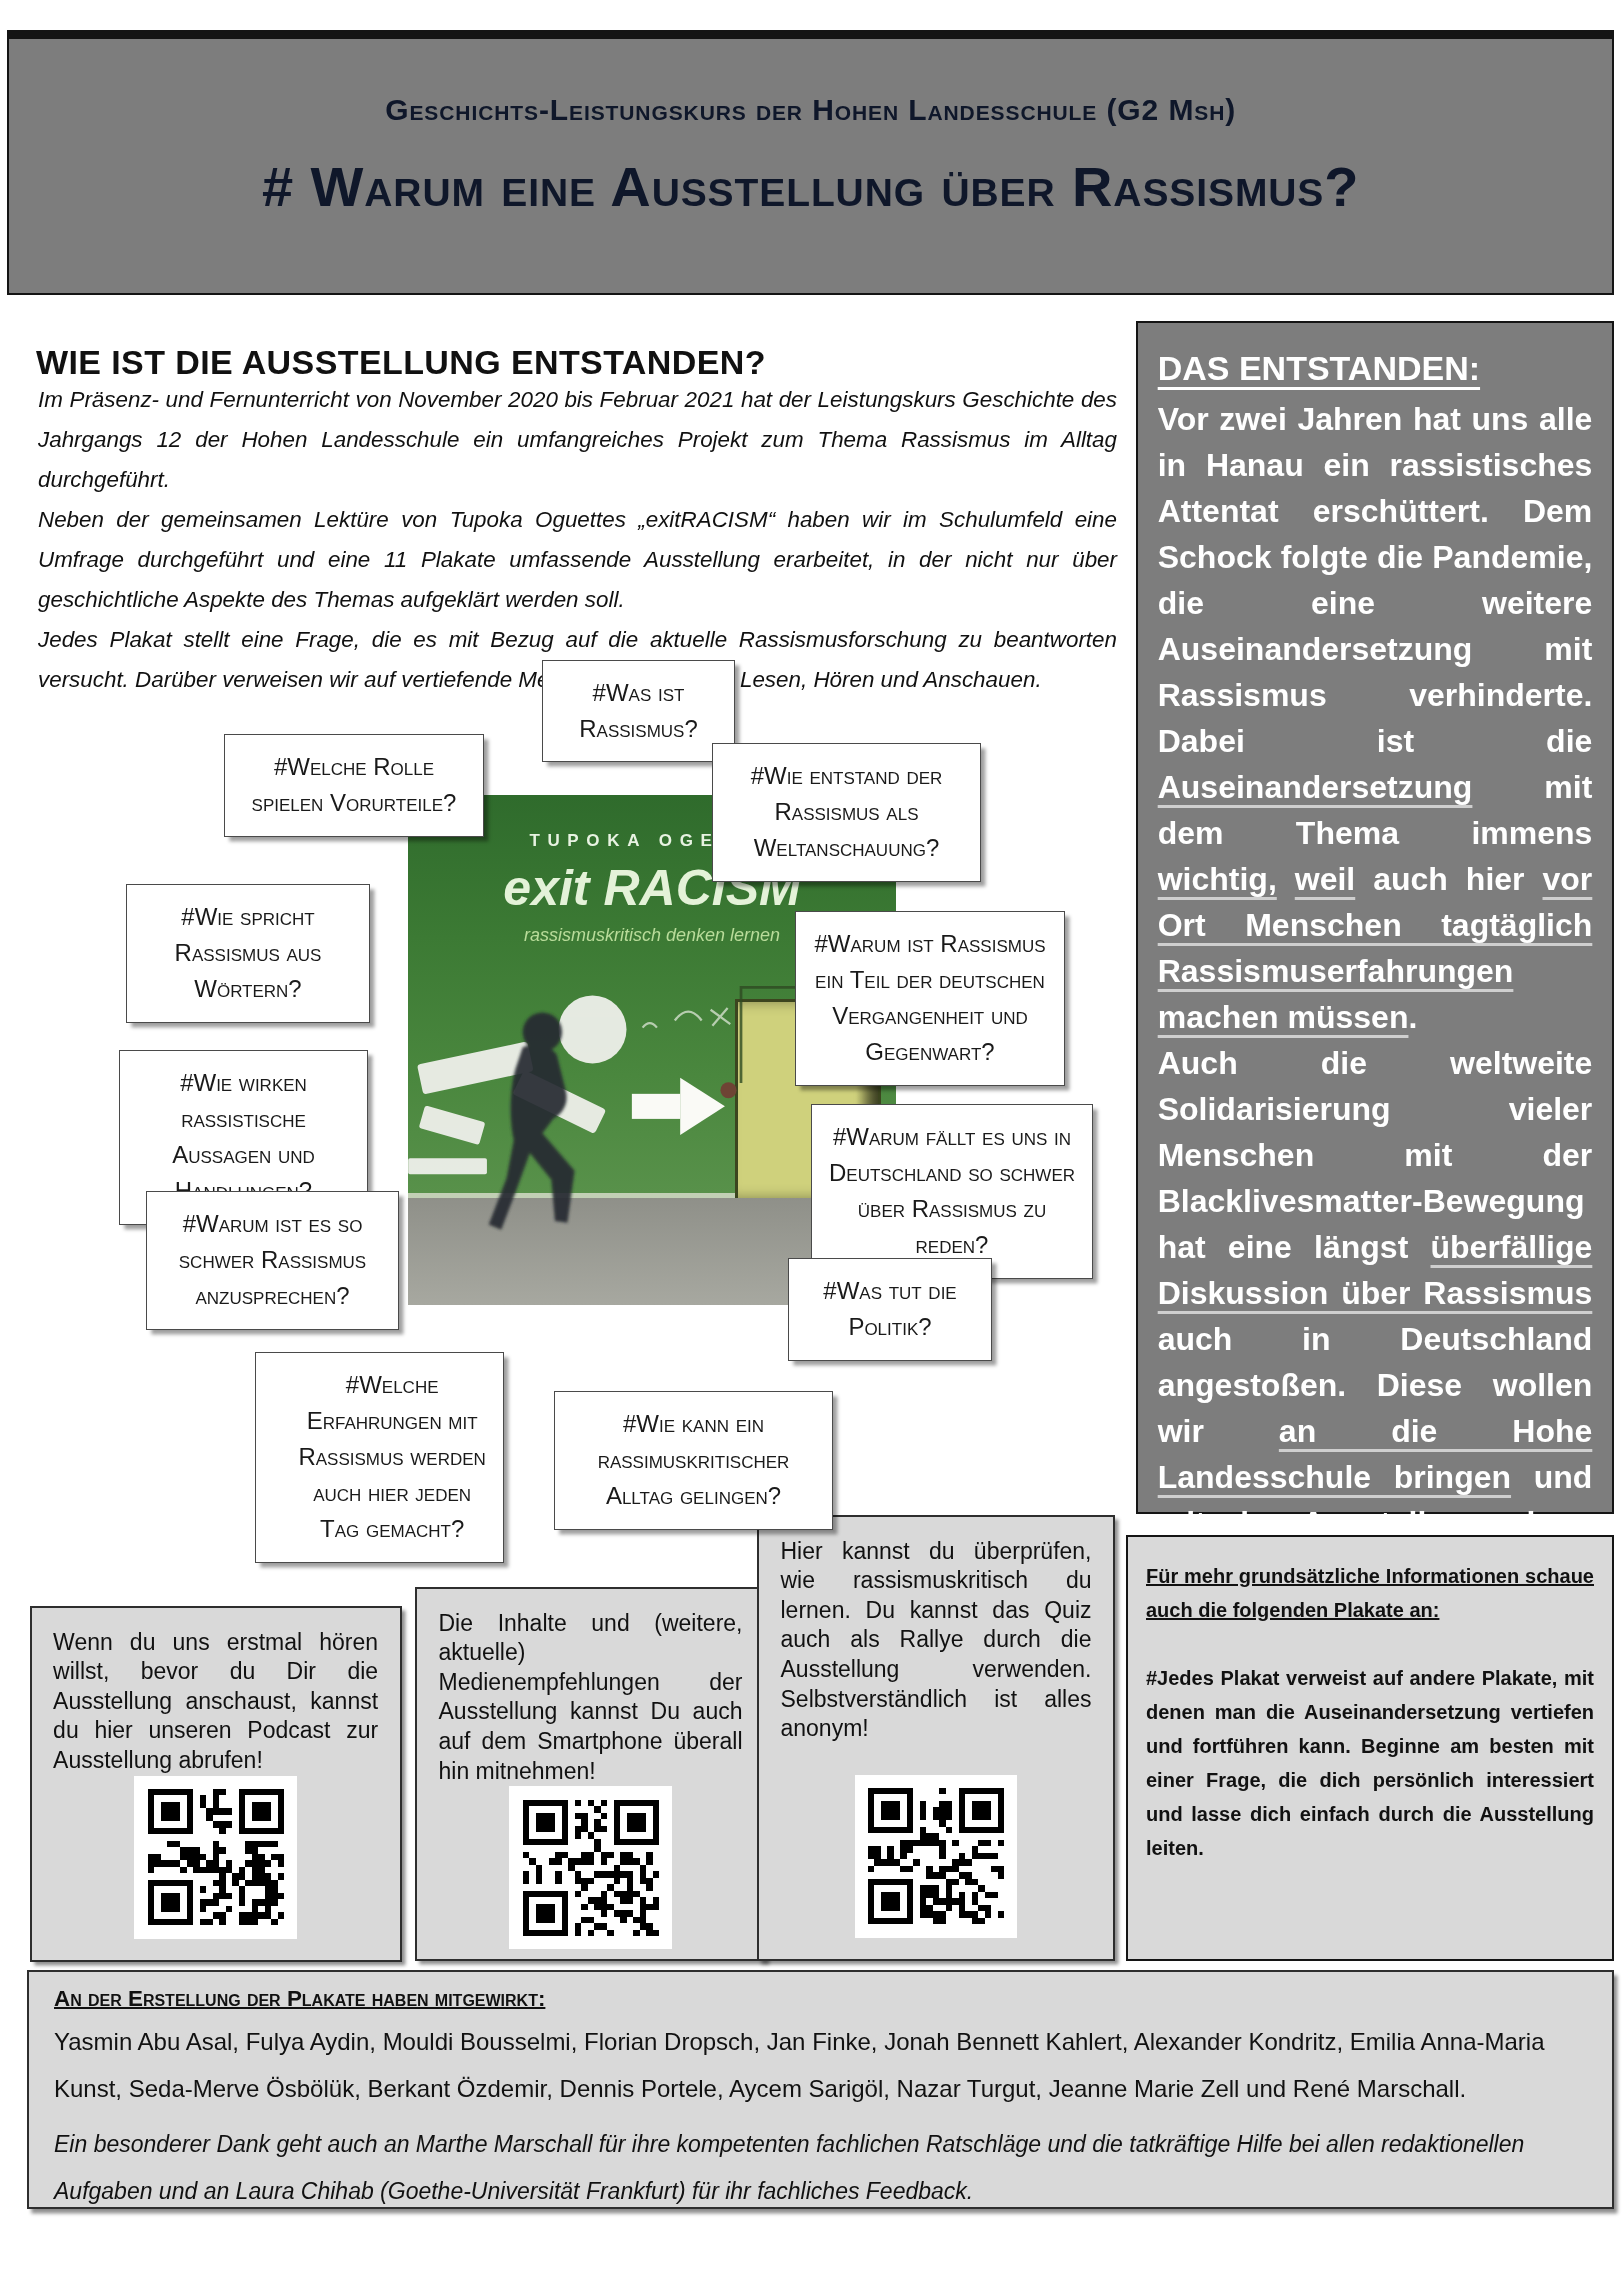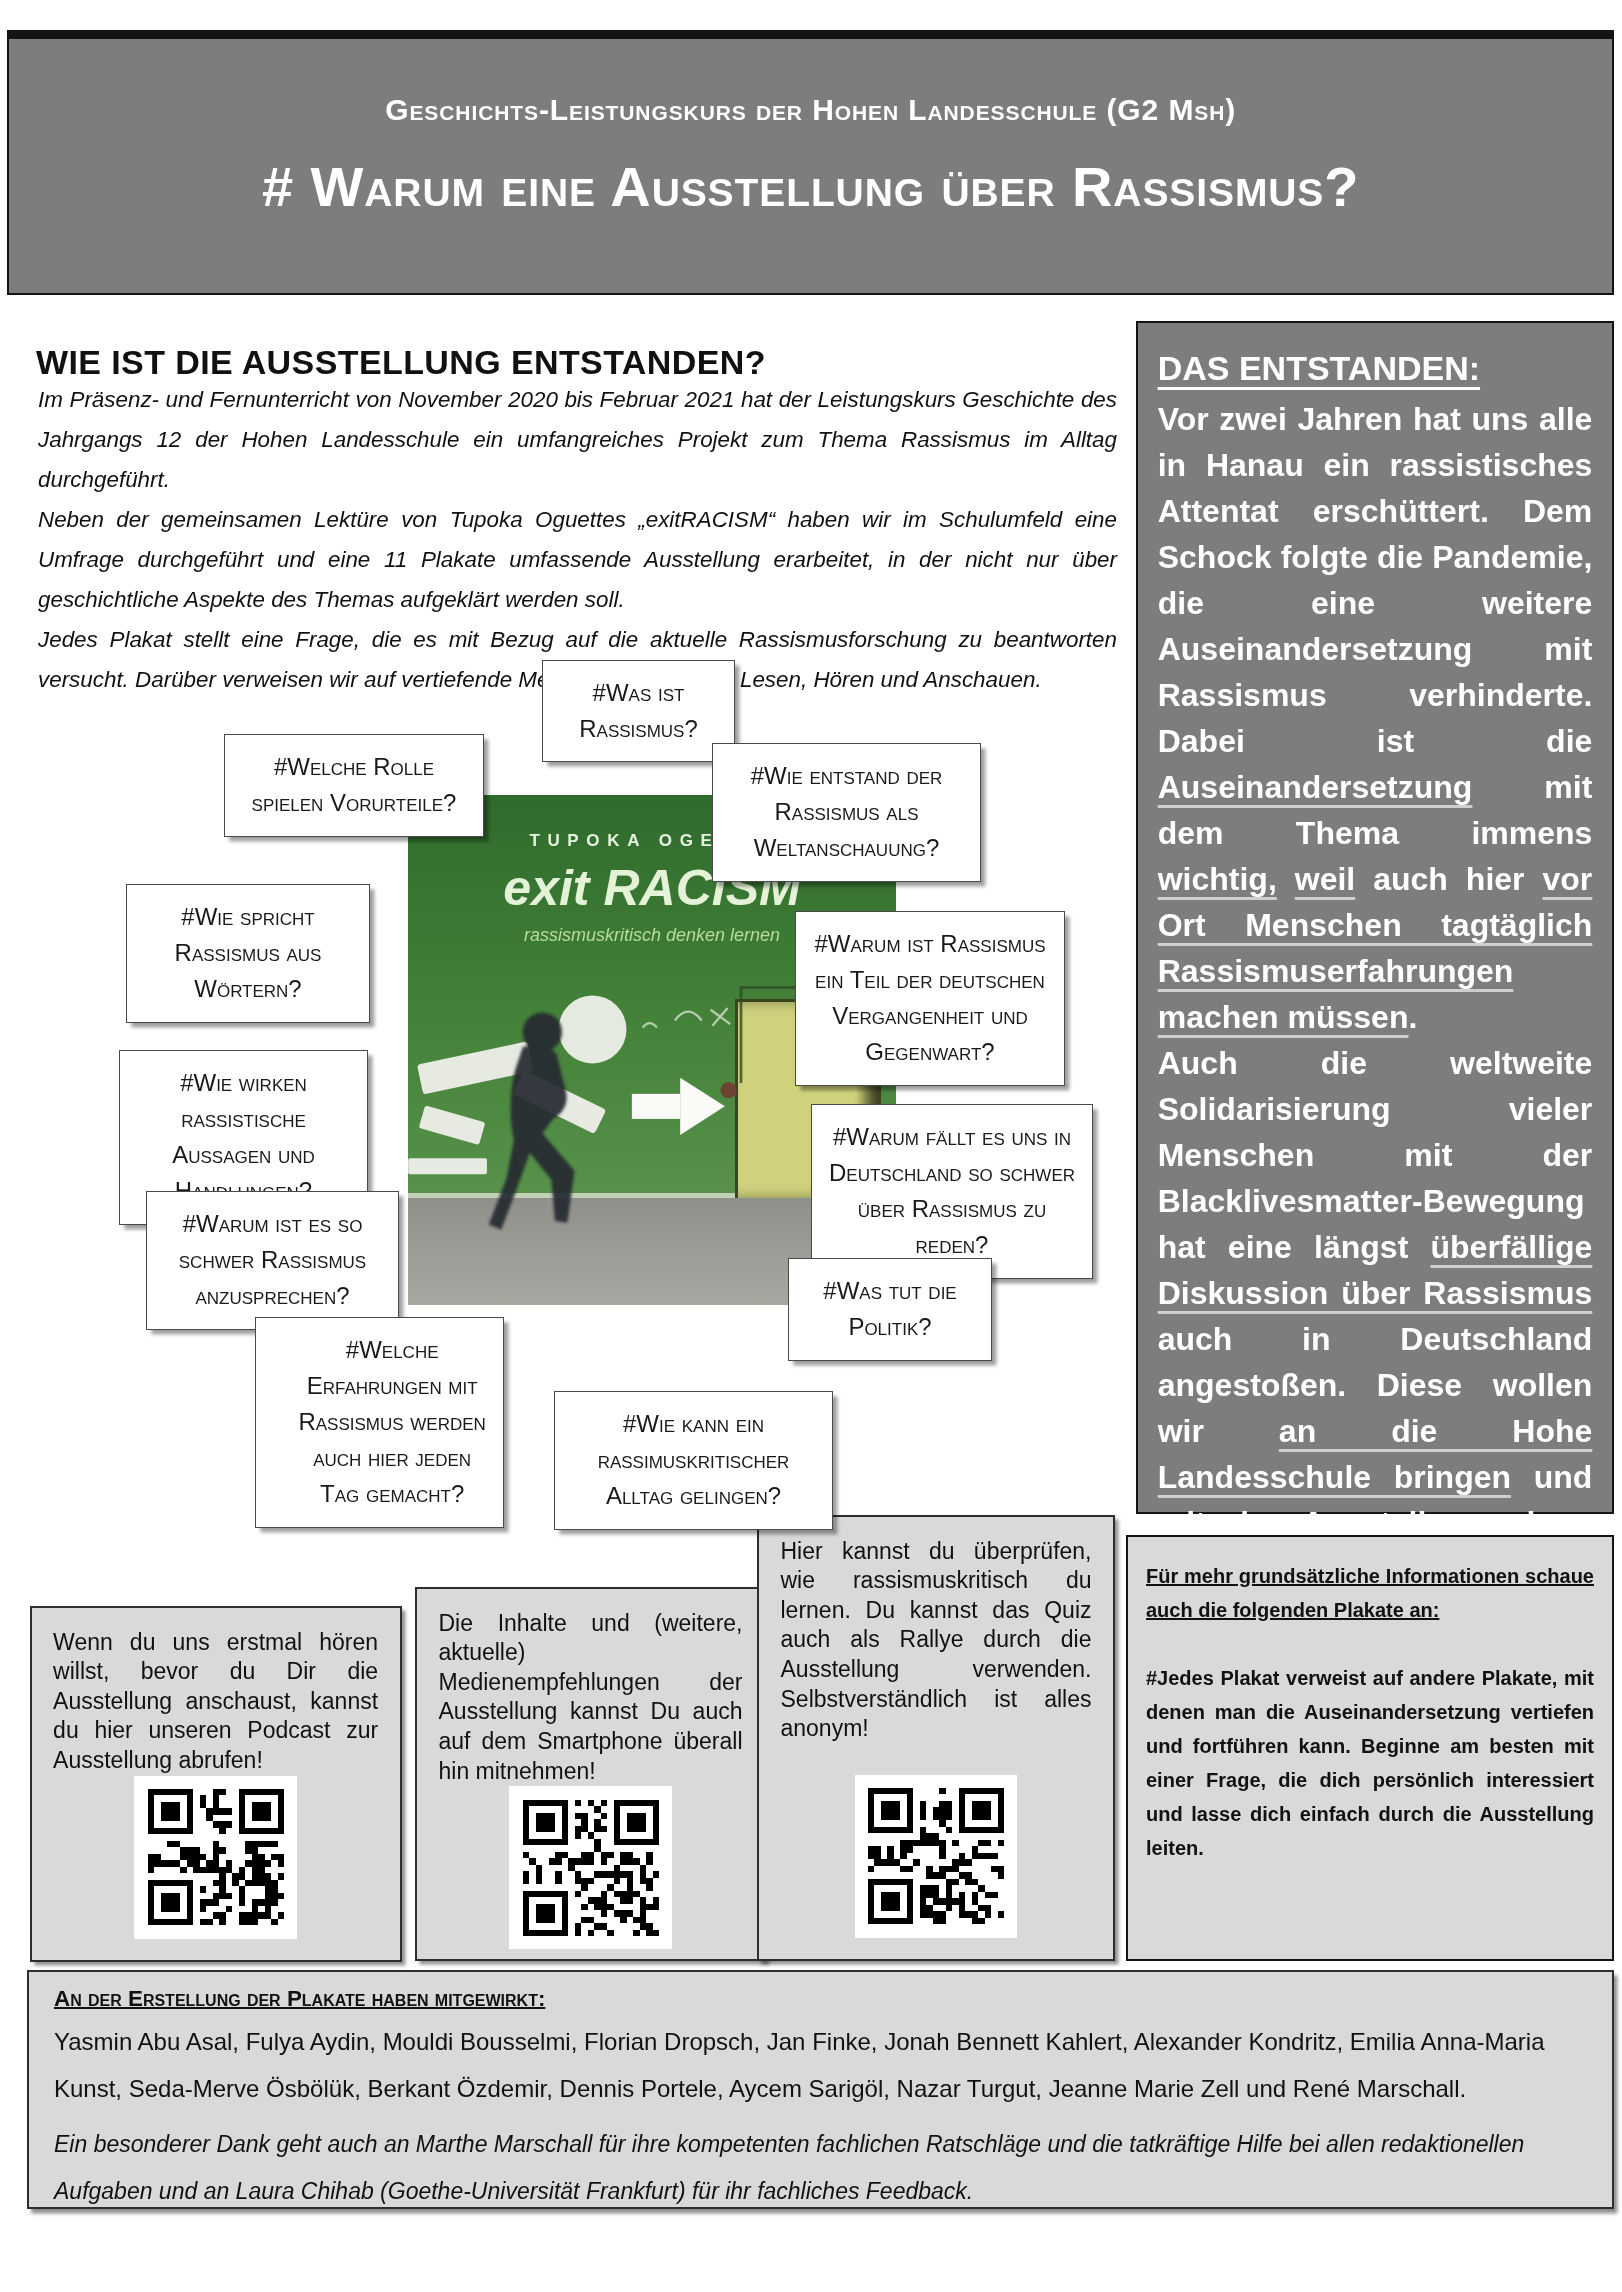--- a/index.html
+++ b/index.html
@@ -2,40 +2,40 @@
 <html lang="de" style="font-size:14.3px"><head>
 <meta charset="utf-8">
 <style>
   html,body{margin:0;padding:0;background:#fff;}
   .page{position:relative;width:1623px;height:2293px;background:#fff;
         font-family:"Liberation Sans",sans-serif;color:#111;overflow:hidden;}
 
   
   .banner{position:absolute;left:7.2px;top:30px;width:1607px;height:265px;box-sizing:border-box;
           background:#7d7d7d;border:2.7px solid #141414;border-top:9px solid #141414;
-          text-align:center;color:#ffffff;}
+          text-align:center;color:#0f172a;}
   .banner-course{margin-top:54px;font-size:30px;font-weight:bold;font-variant:small-caps;letter-spacing:0.9px;}
   .banner-title{margin-top:27px;font-size:56px;font-weight:bold;font-variant:small-caps;letter-spacing:0.9px;}
 
   
   .intro-heading{position:absolute;left:36px;top:315px;font-size:34px;font-weight:bold;letter-spacing:0.4px;}
   .intro-text{position:absolute;left:38px;top:380px;width:1079px;font-size:22.4px;font-style:italic;
               line-height:40px;text-align:justify;}
   .intro-text p{margin:0;}
 
   
   .collage{position:absolute;left:27px;top:649px;width:1109px;height:864px;}
   .qbox{position:absolute;z-index:2;background:#fff;border:1.8px solid #4a4a4a;
         box-shadow:4.5px 4.5px 3.6px rgba(0,0,0,.38);padding:14.3px 10.7px;box-sizing:border-box;
         text-align:center;font-variant:small-caps;font-size:24px;line-height:36px;color:#1a1a1a;}
   .q1{left:515px;top:10.7px;width:193px;}   .q2{left:197px;top:85px;width:260px;}
   .q3{left:685px;top:94px;width:269px;}  .q4{left:99px;top:235px;width:244px;}
   .q5{left:768px;top:262px;width:270px;}  .q6{left:92px;top:401px;width:249px;}
   .q7{left:784px;top:455px;width:282px;}  .q8{left:119px;top:542px;width:253px;}
-  .q9{left:761px;top:609px;width:204px;}  .q10{left:228px;top:668px;width:249px;padding-left:36px;}
+  .q9{left:761px;top:609px;width:204px;}  .q10{left:228px;top:703px;width:249px;padding-left:36px;}
   .q11{left:527px;top:742px;width:279px;}
 
   
   .book{position:absolute;z-index:1;left:381px;top:146px;width:488px;height:510px;overflow:hidden;
         background:linear-gradient(180deg,#2f6b2c 0%,#3c7a34 28%,#4a873e 55%,#58914a 78%,#579048 79%);}
   .book-floor{position:absolute;left:0;bottom:0;width:100%;height:21%;
         background:linear-gradient(180deg,#8f9089,#a7a8a0);}
   .book-base{position:absolute;left:0;top:398px;width:327px;height:5.4px;background:#e6e6da;opacity:.75;}
   .book-door{position:absolute;left:67%;top:40%;width:30%;height:39%;box-sizing:border-box;
         background:#cfd17c;border:3.6px solid #3c451f;border-bottom:none;

